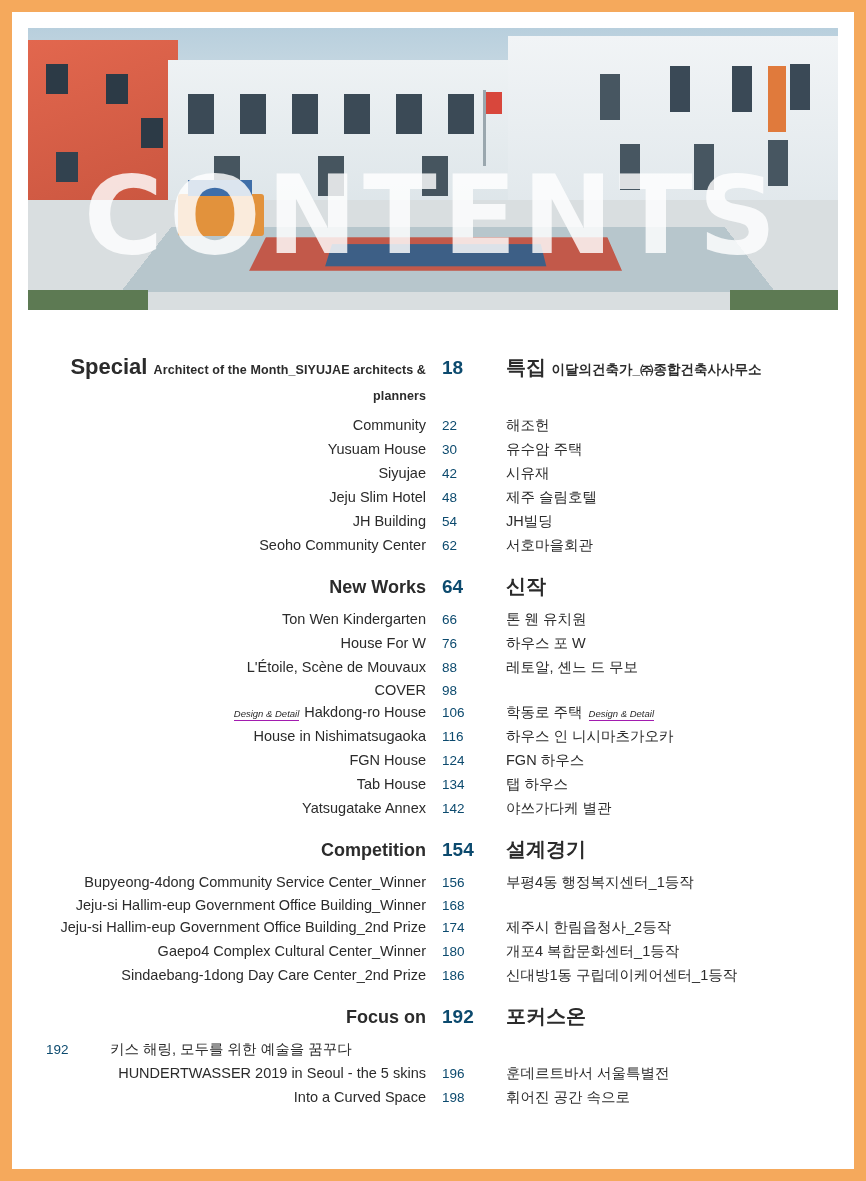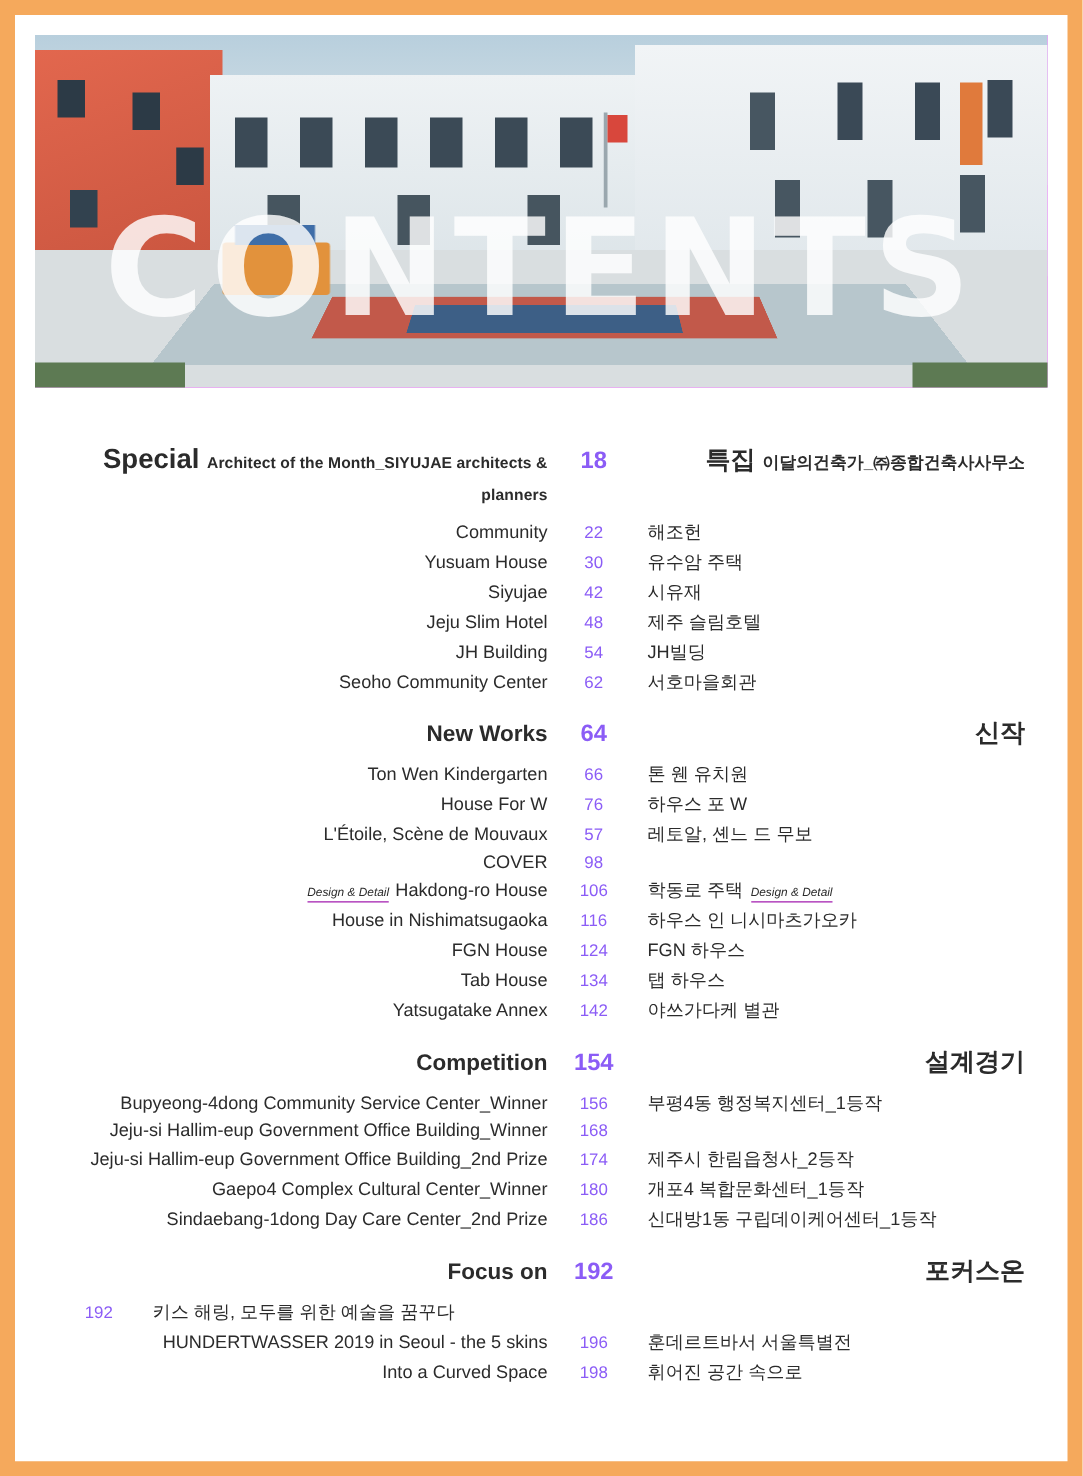--- a/index.html
+++ b/index.html
@@ -22,21 +22,21 @@
     background: #ffffff;
     box-sizing: border-box;
     overflow: hidden;
   }
   
   .hero {
     position: relative;
     margin: 16px 16px 0 16px;
     height: 282px;
     overflow: hidden;
-    background: #d946ef;
+    background: #be185d;
   }
   .sky {
     position: absolute;
     left: 0; top: 0; right: 0;
     height: 120px;
     background: linear-gradient(#b8cfdd, #dfe7ea);
   }
   .bldg-left {
     position: absolute;
     left: 0; top: 12px;
@@ -156,37 +156,37 @@
     font-family: "DejaVu Sans", sans-serif;
     font-weight: bold;
     font-size: 108px;
     letter-spacing: 6px;
     color: rgba(255,255,255,0.82);
     line-height: 1;
     user-select: none;
   }
   
   .toc {
-    padding: 26px 34px 0 46px;
+    padding: 26px 34px 0 34px;
   }
   .row {
     display: flex;
     align-items: baseline;
     margin-bottom: 5px;
   }
   .col-en {
     width: 380px;
     text-align: right;
     padding-right: 16px;
     color: #2b2b2b;
   }
   .col-pg {
     width: 42px;
-    text-align: center;
-    color: #8b5cf6;
+    text-align: left;
+    color: #0c4a6e;
   }
   .col-kr {
     flex: 1;
     padding-left: 22px;
     color: #2b2b2b;
   }
   .row.sec {
     margin-top: 18px;
     margin-bottom: 10px;
   }
@@ -194,21 +194,20 @@
     font-size: 18px;
     font-weight: bold;
   }
   .row.sec .col-pg {
     font-size: 19px;
     font-weight: bold;
   }
   .row.sec .col-kr {
     font-size: 20px;
     font-weight: bold;
-    text-align: right;
   }
   .row.item .col-en { font-size: 14.5px; }
   .row.item .col-pg { font-size: 13.5px; }
   .row.item .col-kr { font-size: 14.5px; }
   .sub-en {
     font-size: 12.5px;
     font-weight: bold;
     letter-spacing: .1px;
   }
   .tag {
@@ -320,21 +319,21 @@
       <div class="col-pg">66</div>
       <div class="col-kr">톤 웬 유치원</div>
     </div>
     <div class="row item">
       <div class="col-en">House For W</div>
       <div class="col-pg">76</div>
       <div class="col-kr">하우스 포 W</div>
     </div>
     <div class="row item">
       <div class="col-en">L'Étoile, Scène de Mouvaux</div>
-      <div class="col-pg">57</div>
+      <div class="col-pg">88</div>
       <div class="col-kr">레토알, 셴느 드 무보</div>
     </div>
     <div class="row item">
       <div class="col-en">COVER</div>
       <div class="col-pg">98</div>
     </div>
 
     <div class="row item">
       <div class="col-en">
         <span class="tag">Design &amp; Detail</span><span>Hakdong-ro House</span>

